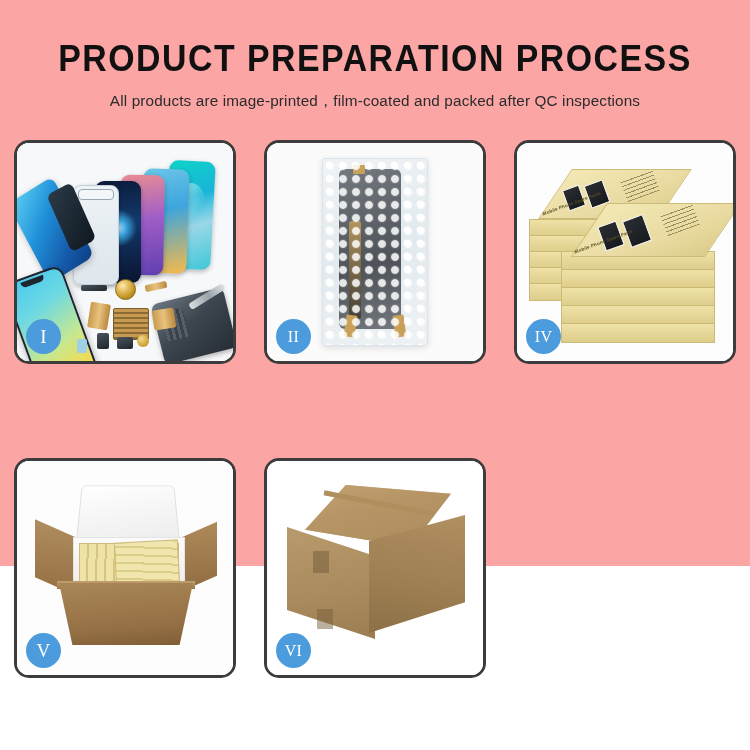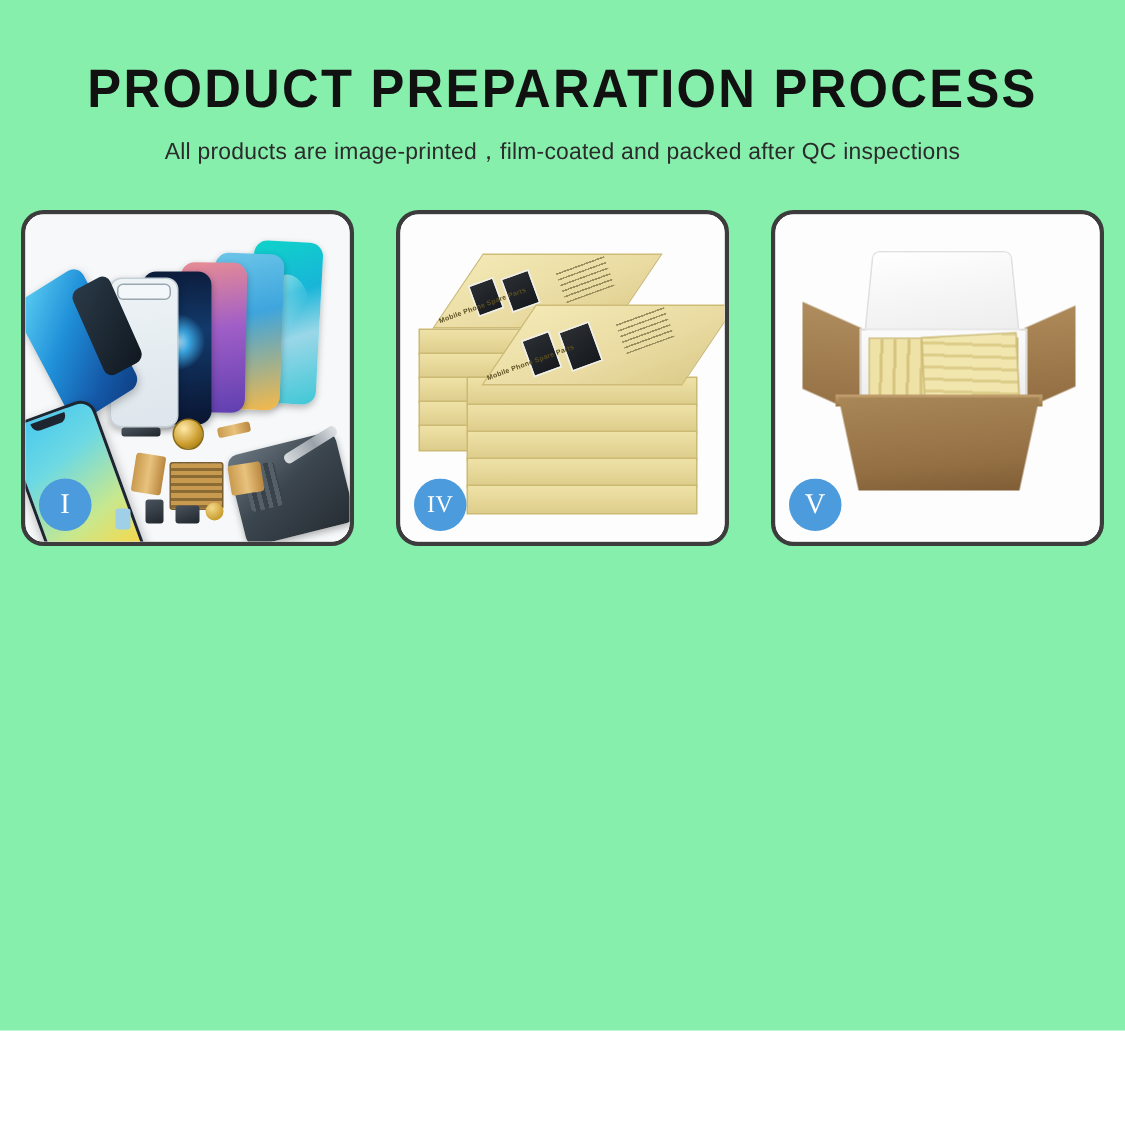--- a/index.html
+++ b/index.html
@@ -11,22 +11,22 @@
     height: 750px;
     background: #ffffff;
     font-family: "Liberation Sans", sans-serif;
     overflow: hidden;
     position: relative;
   }
 
   #page {
     position: relative;
     width: 750px;
-    height: 687px;
-    background: #86efac;
+    height: 566px;
+    background: #fca5a5;
   }
 
   
   .header {
     position: absolute;
     left: 0;
     top: 0;
     width: 750px;
     text-align: center;
   }
@@ -428,20 +428,34 @@
         <div class="part pflex" style="left:136px;top:166px;width:22px;height:20px;transform:rotate(-9deg);"></div>
         <div class="part pdark" style="left:80px;top:190px;width:12px;height:16px;"></div>
         <div class="part pdark" style="left:100px;top:194px;width:16px;height:12px;"></div>
         <div class="part pgold" style="left:120px;top:192px;width:12px;height:12px;border-radius:50%;"></div>
         <div class="part pdark" style="left:60px;top:196px;width:10px;height:14px;background:#9fd0e8;"></div>
         <div class="screwdriver"></div>
       </div>
       <div class="badge">I</div>
     </div>
 
+    <div class="panel">
+      <div class="panel-inner">
+        <div class="p2-bg"></div>
+        <div class="bubblepack">
+          <div class="screenpart"></div>
+          <div class="flexcable"></div>
+          <div class="tape1"></div>
+          <div class="tape2"></div>
+          <div class="tape3"></div>
+          <div class="bubbleoverlay"></div>
+        </div>
+      </div>
+      <div class="badge sm">II</div>
+    </div>
 
 
     <div class="panel">
       <div class="panel-inner">
         <div class="p4-bg"></div>
         <div class="stack">
 
           <div class="sbox" style="left:2px;  top:60px;  width:92px; height:16px;"></div>
           <div class="sbox" style="left:2px;  top:76px;  width:92px; height:16px;"></div>
           <div class="sbox" style="left:2px;  top:92px;  width:92px; height:16px;"></div>
@@ -480,15 +494,29 @@
           <div class="c-innerfoam"></div>
           <div class="c-yellow"></div>
           <div class="c-yellow2"></div>
           <div class="c-rim"></div>
           <div class="c-front"></div>
         </div>
       </div>
       <div class="badge">V</div>
     </div>
 
+    <div class="panel">
+      <div class="panel-inner">
+        <div class="p6-bg"></div>
+        <div class="sealed">
+          <div class="s-top"></div>
+          <div class="s-tape"></div>
+          <div class="s-left"></div>
+          <div class="s-right"></div>
+          <div class="s-tab"></div>
+          <div class="s-tab2"></div>
+        </div>
+      </div>
+      <div class="badge sm">VI</div>
+    </div>
 
   </div>
 </div>
 
 </body></html>

